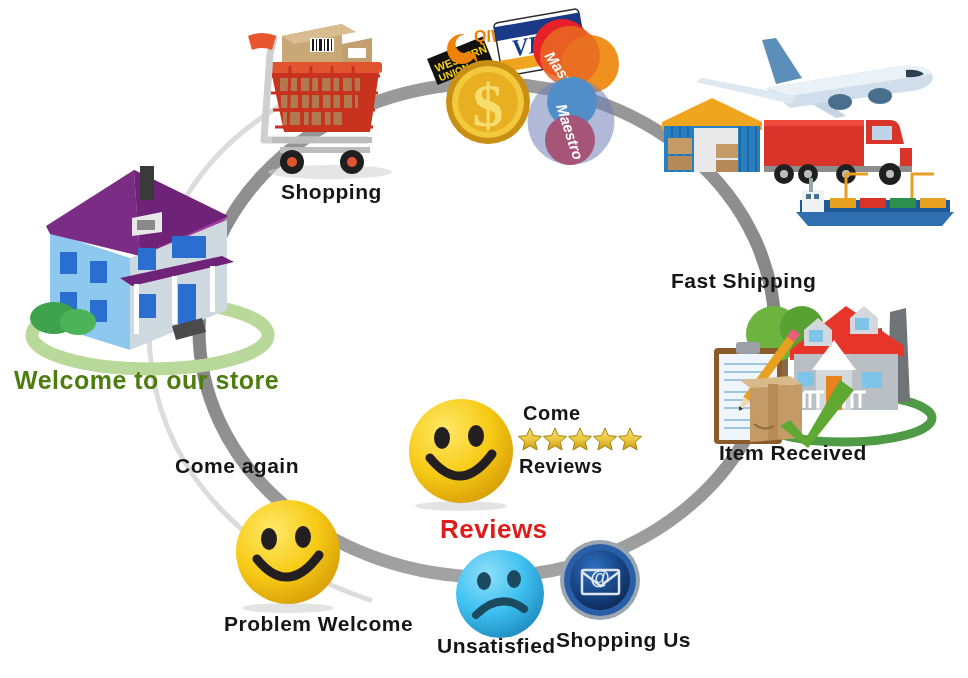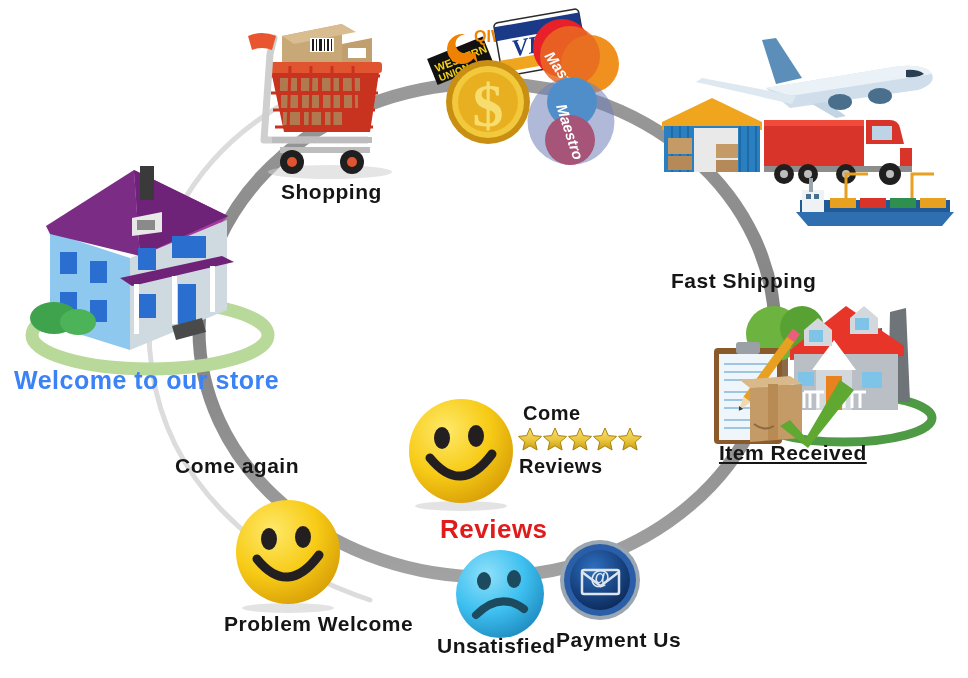--- a/index.html
+++ b/index.html
@@ -63,21 +63,21 @@
     <rect x="112" y="124" width="5" height="50" fill="#ffffff"></rect>
     <rect x="150" y="116" width="5" height="48" fill="#ffffff"></rect>
     <rect x="188" y="106" width="5" height="46" fill="#ffffff"></rect>
     <rect x="156" y="124" width="18" height="40" fill="#2a6fd0"></rect>
     <polygon points="150,166 180,158 184,172 154,180" fill="#4a4a4a"></polygon>
 
     <ellipse cx="32" cy="158" rx="24" ry="16" fill="#3fa34d"></ellipse>
     <ellipse cx="56" cy="162" rx="18" ry="13" fill="#4cb359"></ellipse>
   </svg>
 
-  <div class="lbl" style="left:14px;top:366px;font-size:25px;color:#3b82f6;font-weight:600;">Welcome to our store</div>
+  <div class="lbl" style="left:14px;top:366px;font-size:25px;color:#4d7c0f;font-weight:600;">Welcome to our store</div>
 
   <svg class="node" style="left:238px;top:14px;width:172px;height:168px;" viewBox="0 0 172 168">
     <ellipse cx="92" cy="158" rx="62" ry="7" fill="#cfcfcf" opacity=".55"></ellipse>
 
     <polygon points="44,22 104,10 104,52 44,62" fill="#c9a878"></polygon>
     <polygon points="44,22 104,10 118,18 56,30" fill="#d9bc90"></polygon>
     <rect x="72" y="24" width="24" height="14" fill="#ffffff"></rect>
     <g fill="#1a1a1a">
       <rect x="74" y="25" width="2" height="12"></rect>
         <rect x="78" y="25" width="1" height="12"></rect>
@@ -293,21 +293,21 @@
     <g>
       <polygon points="56,116 108,112 108,166 56,170" fill="#c49a66"></polygon>
       <polygon points="56,116 108,112 96,104 46,108" fill="#d9b98a"></polygon>
       <rect x="74" y="112" width="10" height="56" fill="#b88a54"></rect>
       <path d="M60,152 q10,8 20,2" stroke="#8a6a42" stroke-width="2" fill="none"></path>
     </g>
 
     <path d="M96,148 L112,166 L146,108 L160,118 L114,176 L86,154 Z" fill="#5fa832"></path>
   </svg>
 
-  <div class="lbl" style="left:719px;top:441px;font-size:21px;text-decoration:underline;">Item  Received</div>
+  <div class="lbl" style="left:719px;top:441px;font-size:21px;">Item  Received</div>
 
   <svg class="node" style="left:404px;top:396px;width:114px;height:114px;" viewBox="0 0 114 114">
     <defs>
       <radialGradient id="smGrad1" cx="35%" cy="30%" r="78%">
         <stop offset="0%" stop-color="#ffe96a"></stop>
         <stop offset="55%" stop-color="#f7cb16"></stop>
         <stop offset="100%" stop-color="#d69c06"></stop>
       </radialGradient>
     </defs>
     <ellipse cx="57" cy="110" rx="46" ry="5" fill="#c8c8c8" opacity=".5"></ellipse>
@@ -387,15 +387,15 @@
     <circle cx="42" cy="42" r="40" fill="#9aa6b0"></circle>
     <circle cx="42" cy="42" r="36" fill="#2a5ea8"></circle>
     <circle cx="42" cy="42" r="30" fill="url(#ctGrad)"></circle>
     <g fill="none" stroke="#dde6ee" stroke-width="2.5">
       <rect x="24" y="32" width="37" height="24" rx="2"></rect>
       <path d="M24,34 L42.5,48 L61,34"></path>
     </g>
     <text x="42" y="46" text-anchor="middle" font-family="Liberation Sans, sans-serif" font-size="20" font-weight="bold" fill="#dde6ee">@</text>
   </svg>
 
-  <div class="lbl" style="left:556px;top:628px;font-size:21px;">Payment  Us</div>
+  <div class="lbl" style="left:556px;top:628px;font-size:21px;">Shopping  Us</div>
 
 </div>
 
 </body></html>

